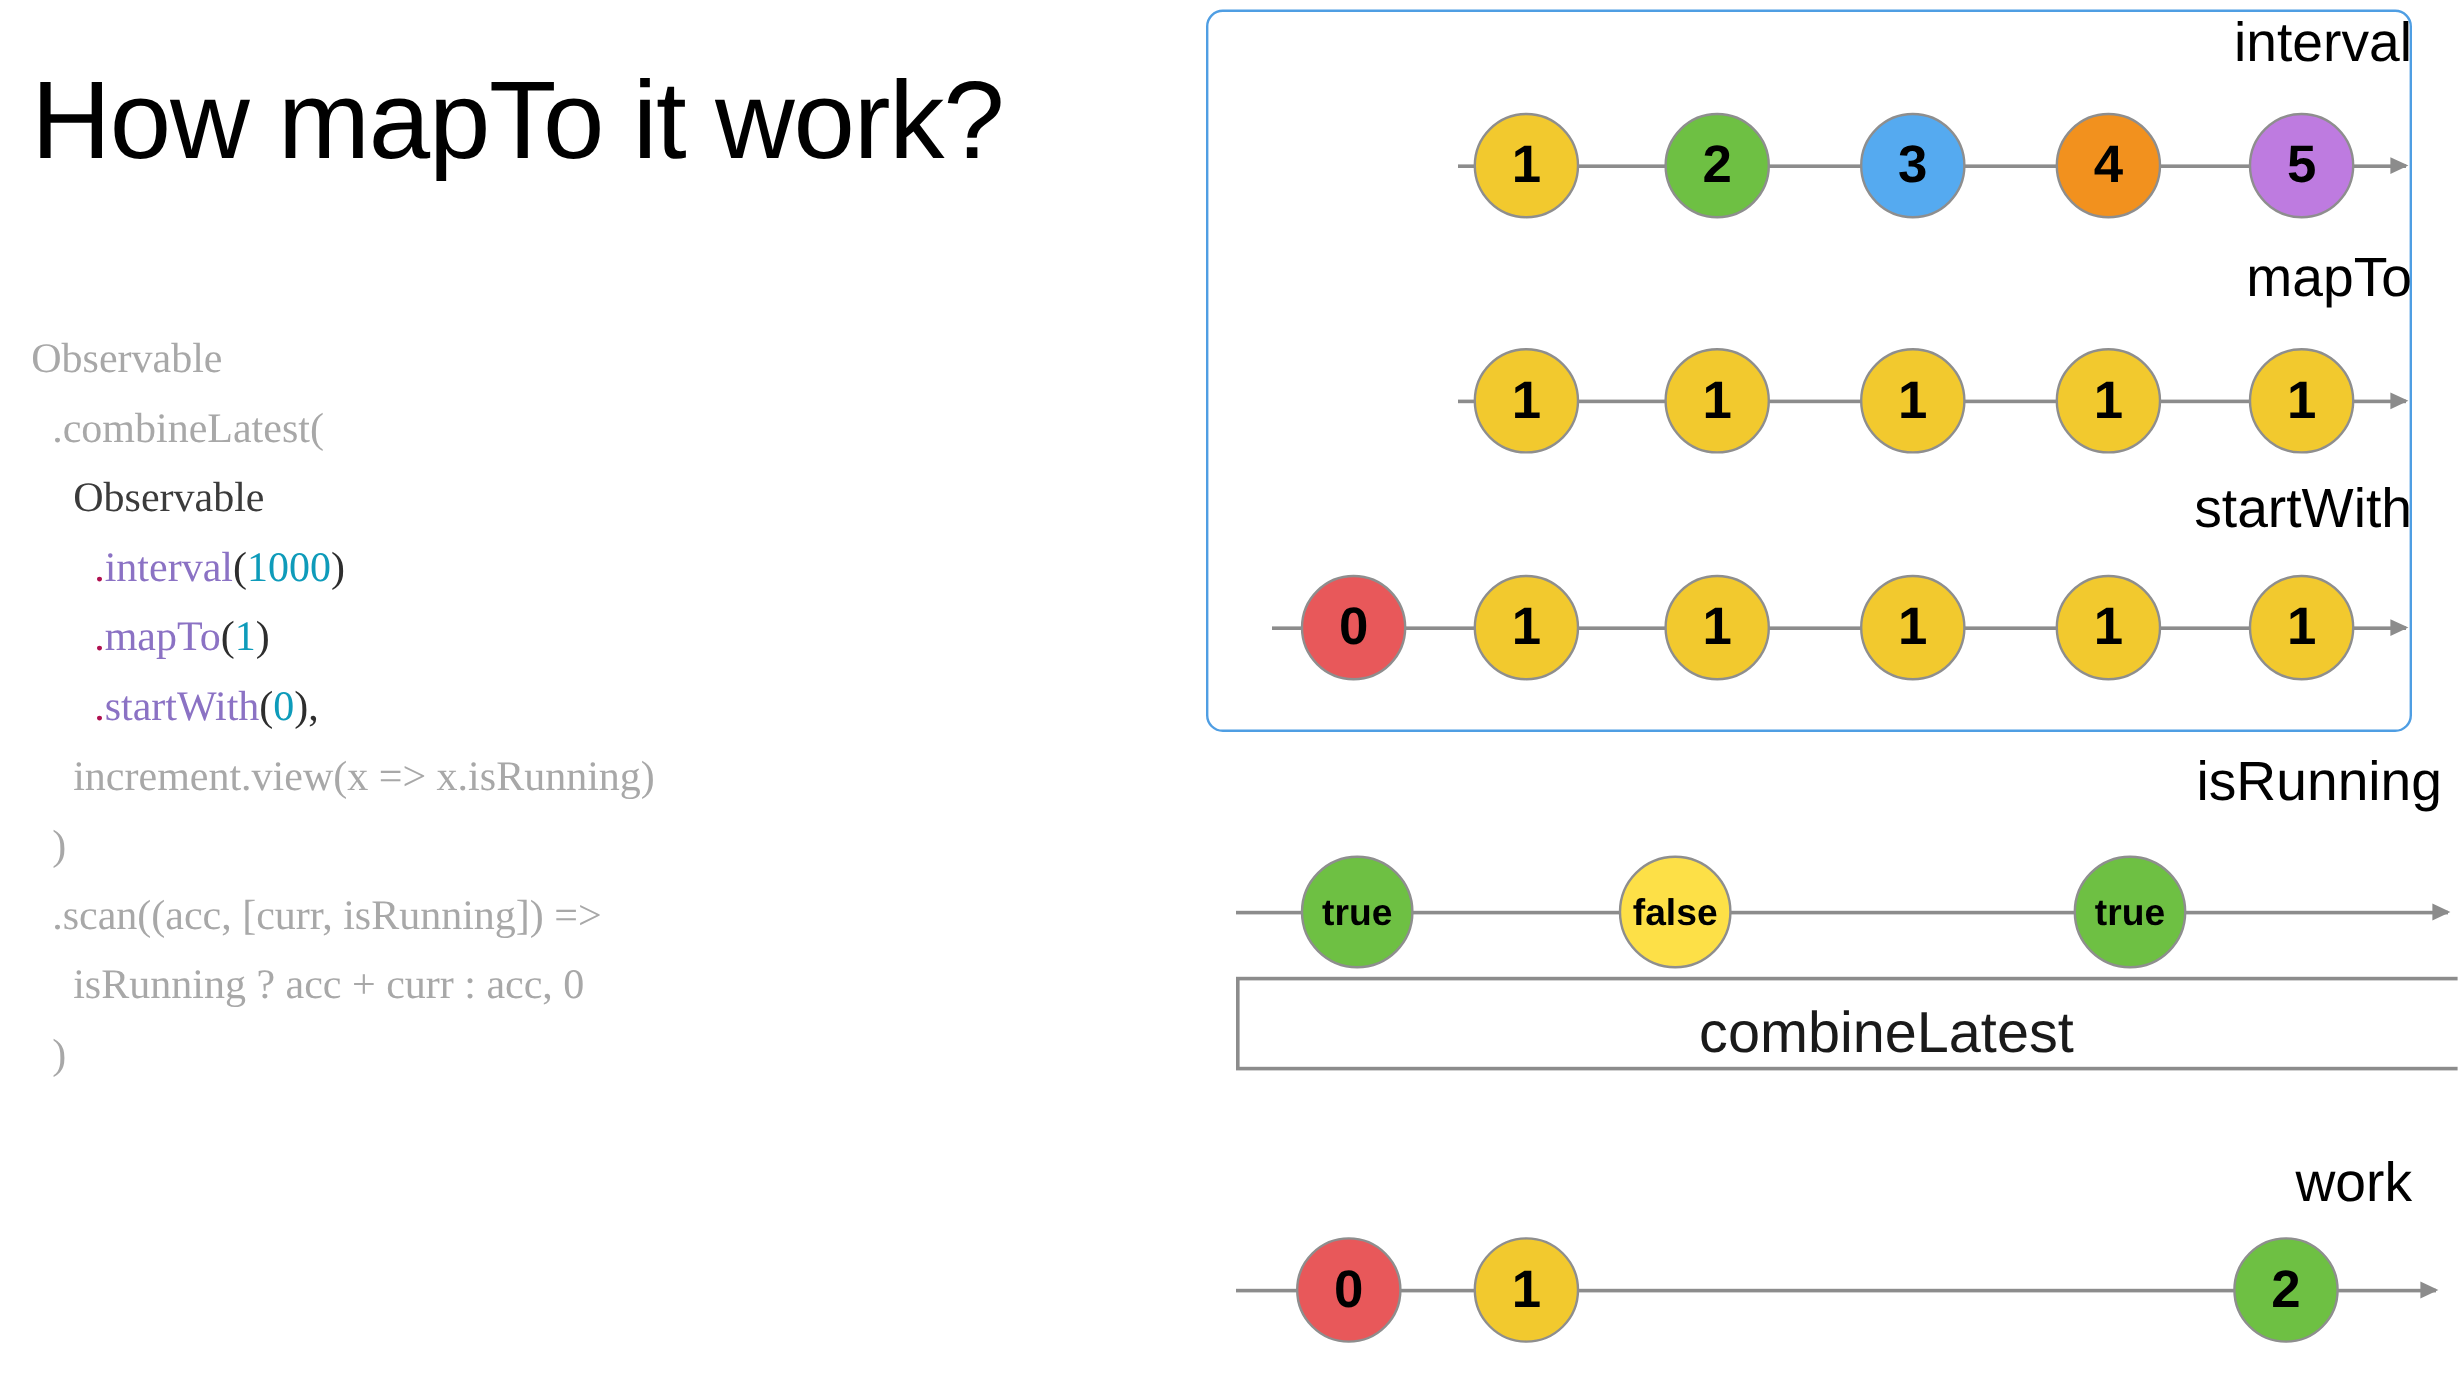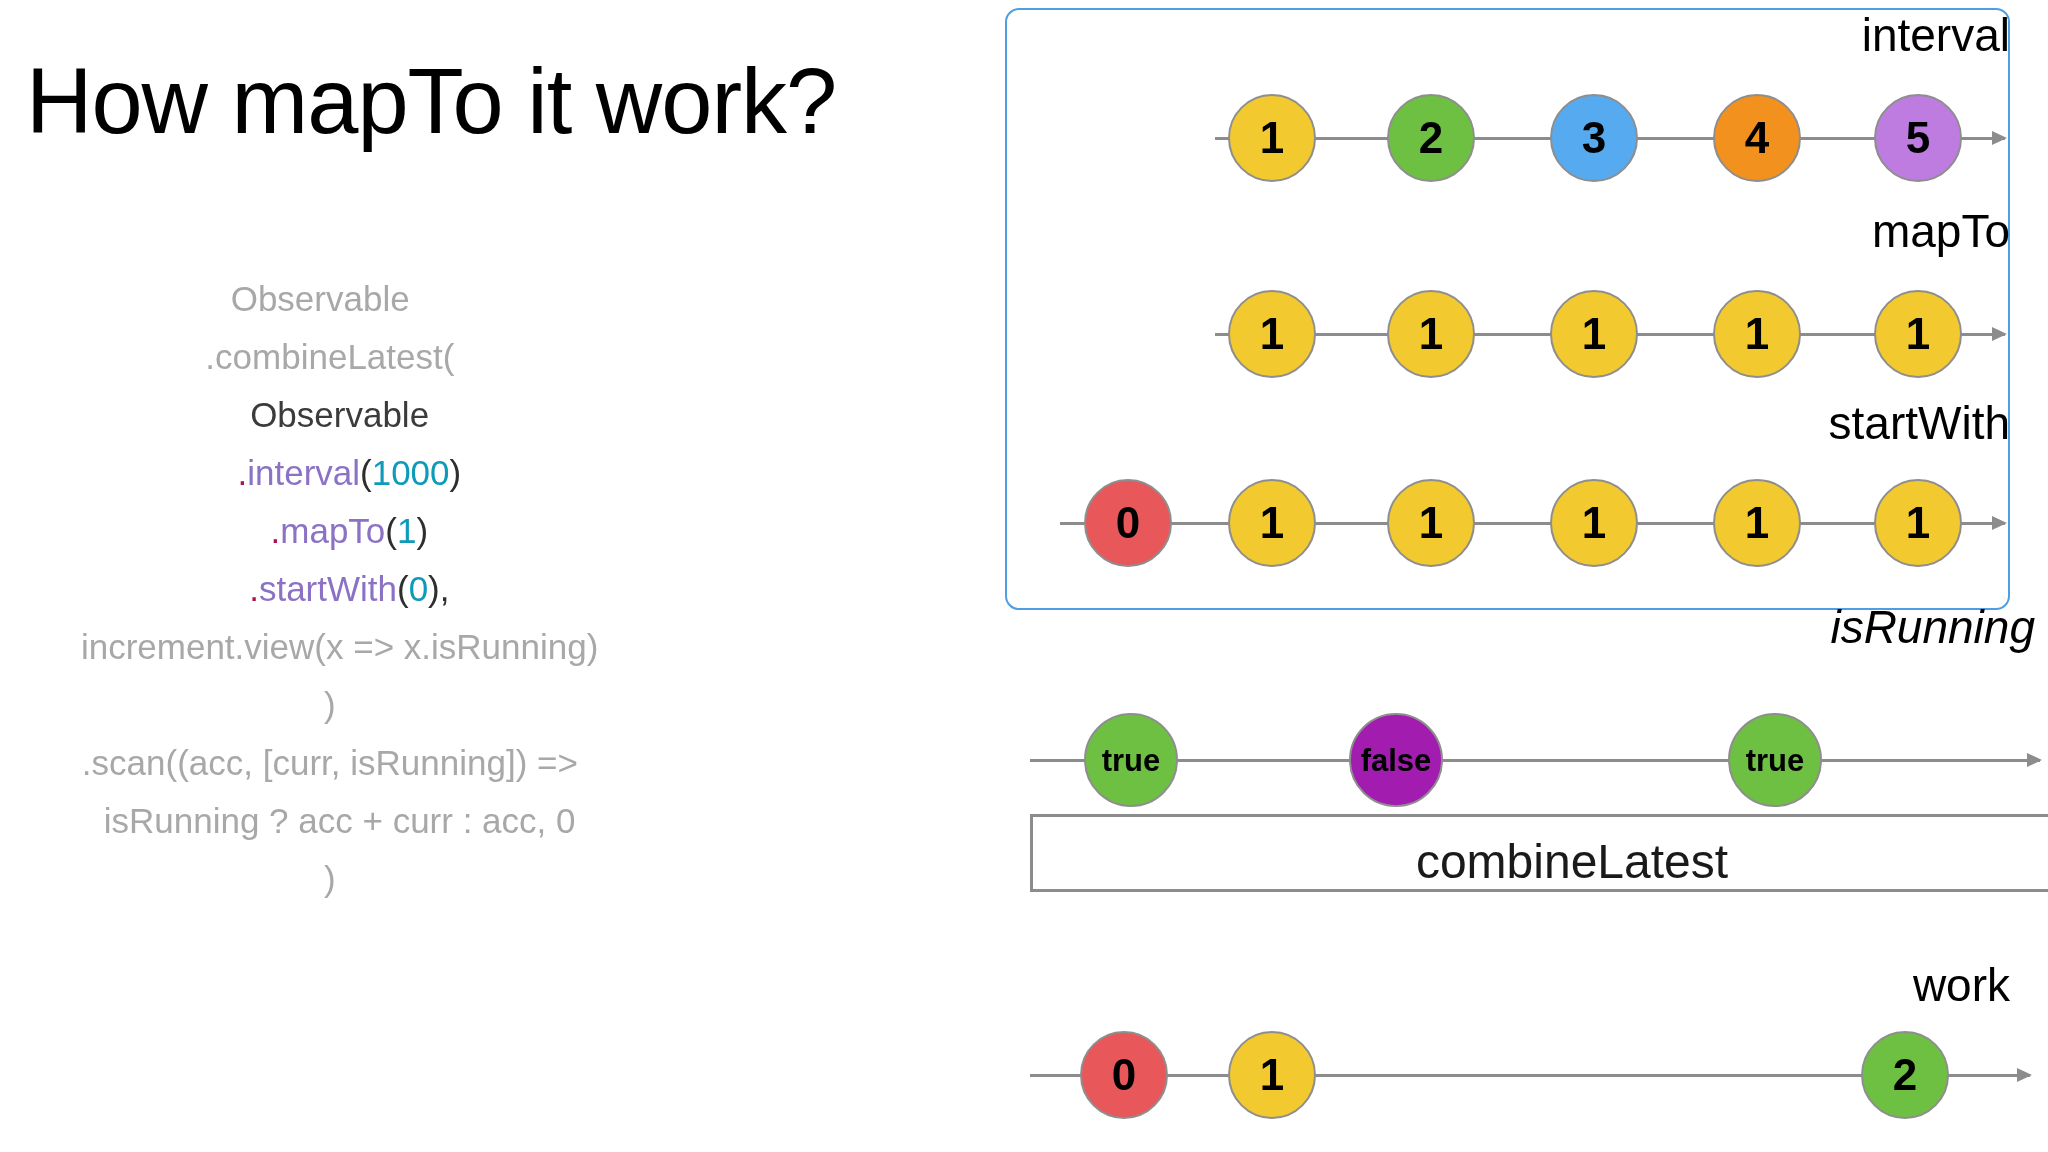--- a/index.html
+++ b/index.html
@@ -25,28 +25,27 @@
     font-size: 92px;
     font-weight: 300;
     letter-spacing: -1px;
     color: #000000;
     white-space: nowrap;
     line-height: 1;
   }
 
   #code-block {
     position: absolute;
-    left: 42px;
+    left: 26px;
     top: 235px;
-    font-family: Liberation Sans, sans-serif;
+    font-family: Liberation Serif, serif;
     font-size: 35px;
     line-height: 58px;
     color: #a8a8a8;
     white-space: pre;
-    text-align: center;
   }
   .code-line { white-space: pre; }
   .tok-dim   { color: #a8a8a8; }
   .tok-plain { color: #3b3b3b; }
   .tok-punct { color: #2e2e2e; }
   .tok-dot   { color: #b01050; }
   .tok-method{ color: #8b72c4; }
   .tok-num   { color: #0e9bba; }
 
   
@@ -168,24 +167,24 @@
       <div class="marble num" style="left: 1713px; top: 290px; width: 88px; height: 88px; background: rgb(242, 201, 46);">1</div>
       <div class="marble num" style="left: 1874px; top: 290px; width: 88px; height: 88px; background: rgb(242, 201, 46);">1</div>
       <div class="stream-label" style="right: 38px; top: 400px;">startWith</div>
       <div class="timeline" style="left: 1060px; top: 522px; width: 945px;"></div>
       <div class="marble num" style="left: 1084px; top: 479px; width: 88px; height: 88px; background: rgb(232, 88, 90);">0</div>
       <div class="marble num" style="left: 1228px; top: 479px; width: 88px; height: 88px; background: rgb(242, 201, 46);">1</div>
       <div class="marble num" style="left: 1387px; top: 479px; width: 88px; height: 88px; background: rgb(242, 201, 46);">1</div>
       <div class="marble num" style="left: 1550px; top: 479px; width: 88px; height: 88px; background: rgb(242, 201, 46);">1</div>
       <div class="marble num" style="left: 1713px; top: 479px; width: 88px; height: 88px; background: rgb(242, 201, 46);">1</div>
       <div class="marble num" style="left: 1874px; top: 479px; width: 88px; height: 88px; background: rgb(242, 201, 46);">1</div>
-      <div class="stream-label" style="right: 13px; top: 604px; font-style: italic;">isRunning</div>
+      <div class="stream-label" style="right: 13px; top: 628px;">isRunning</div>
       <div class="timeline" style="left: 1030px; top: 759px; width: 1010px;"></div>
       <div class="marble word" style="left: 1084px; top: 713px; width: 94px; height: 94px; background: rgb(110, 192, 67);">true</div>
-      <div class="marble word" style="left: 1349px; top: 713px; width: 94px; height: 94px; background: #a21caf;">false</div>
+      <div class="marble word" style="left: 1349px; top: 713px; width: 94px; height: 94px; background: #fde047;">false</div>
       <div class="marble word" style="left: 1728px; top: 713px; width: 94px; height: 94px; background: rgb(110, 192, 67);">true</div>
       <div class="stream-label" style="right: 38px; top: 962px;">work</div>
       <div class="timeline" style="left: 1030px; top: 1074px; width: 1000px;"></div>
       <div class="marble num" style="left: 1080px; top: 1031px; width: 88px; height: 88px; background: rgb(232, 88, 90);">0</div>
       <div class="marble num" style="left: 1228px; top: 1031px; width: 88px; height: 88px; background: rgb(242, 201, 46);">1</div>
       <div class="marble num" style="left: 1861px; top: 1031px; width: 88px; height: 88px; background: rgb(110, 192, 67);">2</div>
     </div>
 
   <div id="combine-op-box">
     <span id="combine-op-label">combineLatest</span>

